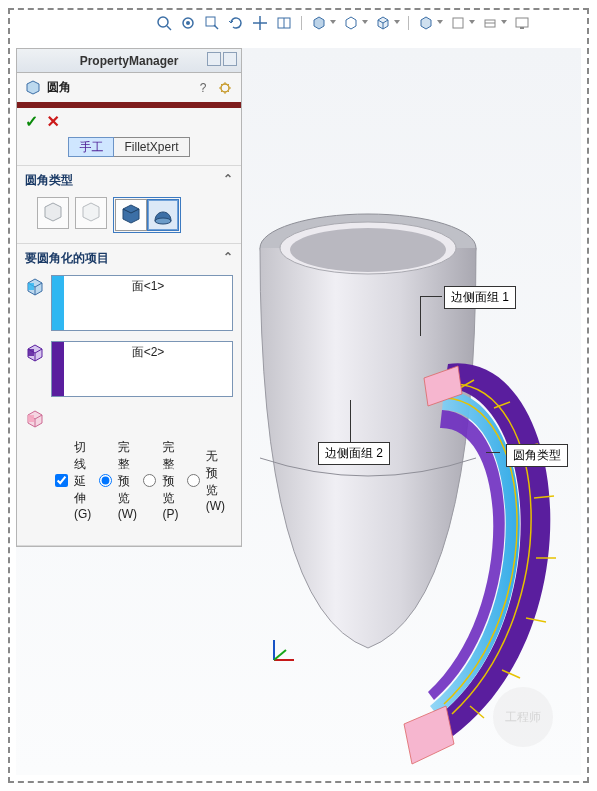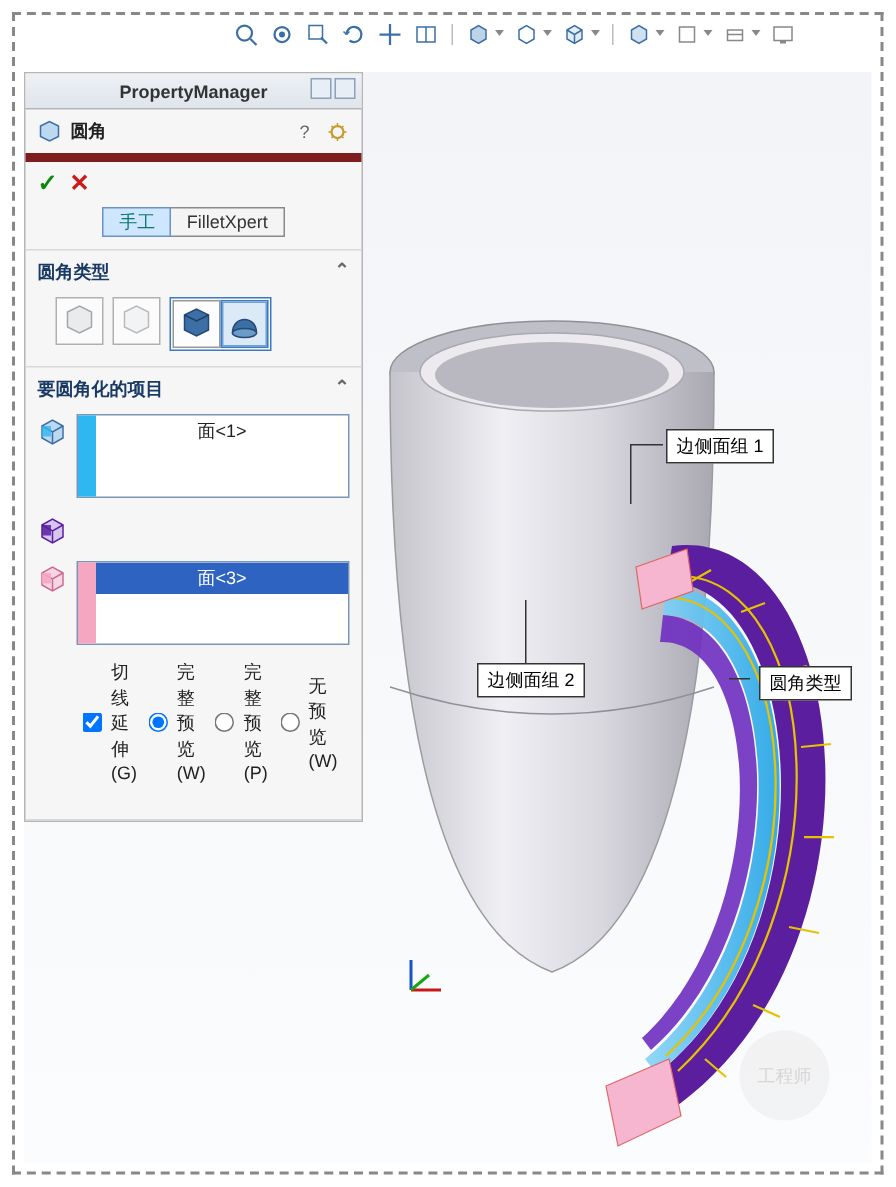--- a/index.html
+++ b/index.html
@@ -27,21 +27,21 @@
   .pm-feature .feat-name { font-weight:bold; color:#222; }
   .pm-feature .spacer { flex:1; }
   .pm-help, .pm-opts { width:16px; height:16px; display:flex; align-items:center; justify-content:center; color:#666; }
 
   .pm-actions { display:flex; align-items:center; gap:8px; padding:4px 8px 6px; }
   .ok { color:#0a8a0a; font-size:16px; font-weight:bold; cursor:pointer; }
   .cancel { color:#cc1a1a; font-size:16px; font-weight:bold; cursor:pointer; }
 
   .mode-row { display:flex; justify-content:center; gap:0; padding:0 8px 8px; border-bottom:1px solid #d8d8d8; }
   .mode-btn { height:20px; padding:0 10px; border:1px solid #8a8a8a; background:#f4f4f4; color:#333; display:flex; align-items:center; }
-  .mode-btn.active { background:#cfe6ff; color:#0f766e; border-color:#6b93c6; }
+  .mode-btn.active { background:#cfe6ff; color:#4c1d95; border-color:#6b93c6; }
   .mode-btn + .mode-btn { border-left:none; }
 
   .section { border-bottom:1px solid #d8d8d8; }
   .section-hdr { display:flex; padding:6px 8px 4px; color:#1a3a66; font-weight:bold; }
   .section-hdr .chev { margin-left:auto; color:#666; }
 
   .type-row { display:flex; gap:6px; padding:4px 20px 10px; }
   .type-btn { width:32px; height:32px; border:1px solid #999; background:#fdfdfd; display:flex; align-items:center; justify-content:center; }
   .type-btn.selected { border-color:#3c7ac1; background:#dce9f7; box-shadow:inset 0 0 0 1px #6fa1d8; }
   .type-btn.dim { filter:grayscale(0.6) opacity(0.75); }
@@ -325,34 +325,34 @@
             </div>
         </div>
       </div>
 
       <div class="item-block">
         <svg class="ic-cube" viewBox="0 0 20 20">
             <path d="M3 6l7-4 7 4v8l-7 4-7-4z" fill="#d6c6ef" stroke="#5a1e9e"></path>
             <path d="M3 6l7 4 7-4M10 10v8" stroke="#5a1e9e" fill="none"></path>
             <rect x="3" y="6" width="6" height="7" fill="#5a1e9e" opacity="0.85"></rect>
           </svg>
+        <div class="stripe-box">
+          <div class="stripe purple"></div>
+          <div class="list-area">
+              <div class="list-item">面&lt;2&gt;</div>
+            </div>
+        </div>
       </div>
 
       <div class="item-block">
         <svg class="ic-cube" viewBox="0 0 20 20">
             <path d="M3 6l7-4 7 4v8l-7 4-7-4z" fill="#f5d6e2" stroke="#cc6a93"></path>
             <path d="M3 6l7 4 7-4M10 10v8" stroke="#cc6a93" fill="none"></path>
             <rect x="3" y="6" width="6" height="7" fill="#f5a7c1" opacity="0.9"></rect>
           </svg>
-        <div class="stripe-box">
-          <div class="stripe pink"></div>
-          <div class="list-area">
-              <div class="list-item sel">面&lt;3&gt;</div>
-            </div>
-        </div>
       </div>
 
       <div class="opts">
         <label class="chk">
             <input type="checkbox" checked="" style="">
             <span>切线延伸(G)</span>
           </label>
         <label class="rad">
             <input type="radio" name="pv" checked="" style="">
             <span>完整预览(W)</span>

